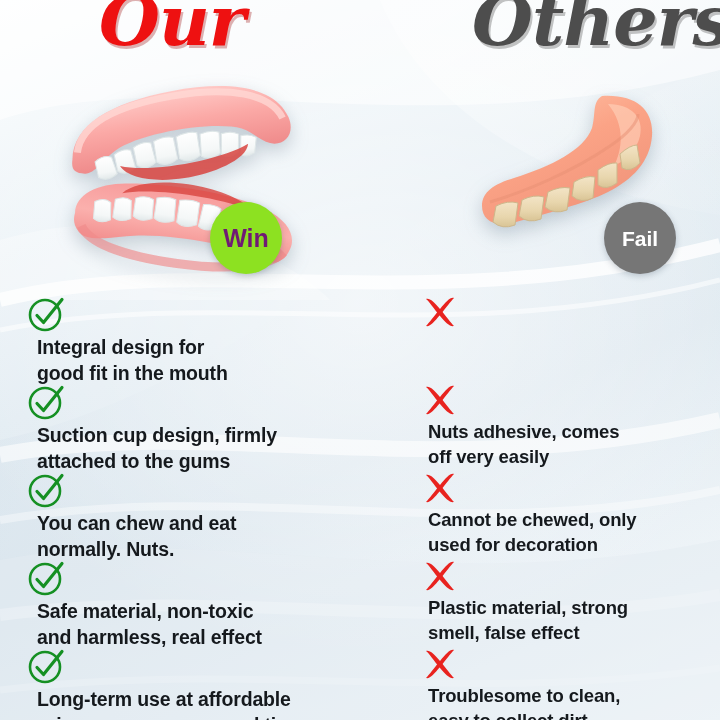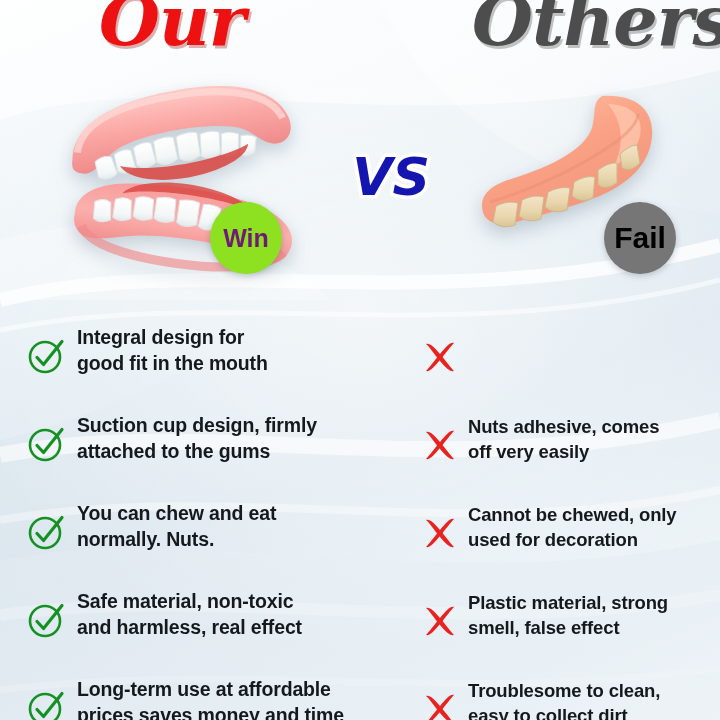--- a/index.html
+++ b/index.html
@@ -48,37 +48,37 @@
     display:flex;align-items:center;justify-content:center;
     font-weight:700;line-height:1;
     box-shadow:0 2px 6px rgba(40,60,80,.25);
   }
   #badge-win{
     left:210px;top:202px;width:72px;height:72px;
     background:#8de121;color:#701a75;font-size:25px;
   }
   #badge-fail{
     left:604px;top:202px;width:72px;height:72px;
-    background:#767676;color:#000000;font-size:30px;
+    background:#767676;color:#ffffff;font-size:21px;
   }
 
   
   #vs{
     position:absolute;left:341px;top:137px;width:100px;height:80px;
   }
   #vs svg{width:100%;height:100%;display:block;}
 
   
   .col{position:absolute;top:288px;}
   #col-ours{left:26px;width:350px;}
   #col-theirs{left:420px;width:300px;}
 
   .frow{
     position:relative;height:88px;
-    display:flex;align-items:flex-end;
+    display:flex;align-items:flex-start;flex-direction:column;
   }
   .fic{flex:0 0 auto;position:relative;}
   .ftxt{
     color:#15191d;font-weight:700;
     white-space:pre-line;
   }
   
   #col-ours .fic{width:40px;height:40px;margin-top:6px;}
   #col-ours .ftxt{font-size:19.5px;line-height:26px;margin-left:11px;
     letter-spacing:-.15px;}
@@ -218,25 +218,20 @@
         <path d="M80,112 q12,-6 22,-4 l-3,22 q-13,5 -22,-3 Z"></path>
         <path d="M106,102 q12,-7 21,-5 l-2,21 q-12,6 -21,-2 Z"></path>
         <path d="M130,90 q11,-8 19,-7 l0,20 q-11,8 -19,2 Z"></path>
         <path d="M152,74 q10,-9 17,-9 l3,18 q-9,10 -18,5 Z"></path>
       </g>
 
       <path d="M22,122 C56,112 104,92 142,66 C160,54 170,42 170,34" fill="none" stroke="#e88f74" stroke-width="3" opacity=".5"></path>
     </svg>
   </div>
 
-  <div id="vs">
-    <svg viewBox="0 0 100 80">
-      <text x="50" y="58" text-anchor="middle" font-family="DejaVu Sans, Liberation Sans, sans-serif" font-size="52" font-weight="700" font-style="italic" fill="#1515b0" stroke="#ffffff" stroke-width="7" paint-order="stroke" stroke-linejoin="round">VS</text>
-    </svg>
-  </div>
 
   <div class="badge" id="badge-win">Win</div>
   <div class="badge" id="badge-fail">Fail</div>
 
   <div class="col" id="col-ours">
 
     <div class="frow">
       <div class="fic">
         <svg viewBox="0 0 40 40">
           <circle cx="19" cy="21" r="15" fill="none" stroke="#159023" stroke-width="2.6"></circle>

